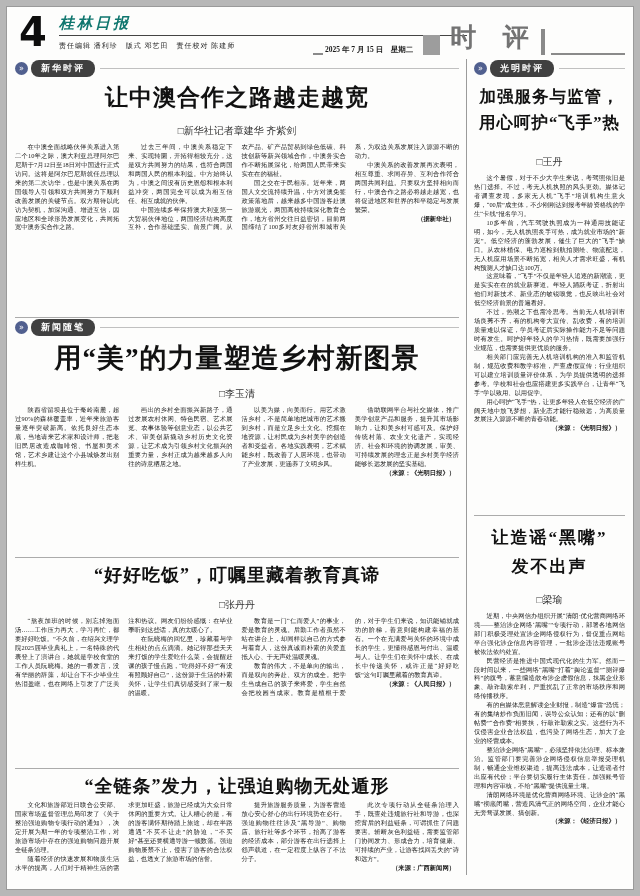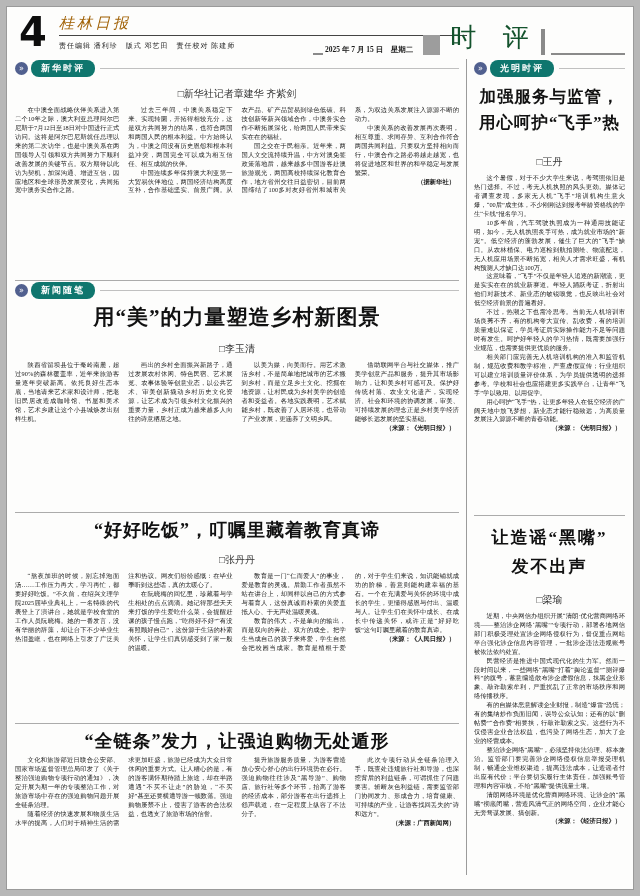--- a/index.html
+++ b/index.html
@@ -18,60 +18,60 @@
   }
   
   .header { position:relative; height:44px; margin-bottom:2px; }
   .page-number {
     position:absolute; left:4px; top:0px;
     font-size:40px; font-weight:bold; line-height:0.95; color:#0d0d0d;
     font-family:"DejaVu Sans","Liberation Sans",sans-serif;
   }
   .masthead-block { position:absolute; left:44px; top:1px; width:270px; }
   .masthead {
-    font-size:15px; font-weight:normal; font-style:italic; letter-spacing:3px;
-    color:#a16207;
+    font-size:15px; font-weight:bold; font-style:italic; letter-spacing:3px;
+    color:#0f766e;
   }
   .masthead-rule { border-top:1.5px solid #444; margin-top:2px; width:408px; }
   .editors { font-size:7px; color:#222; margin-top:5px; letter-spacing:1px; }
   .header-right {
     position:absolute; right:0px; top:14px; width:312px; height:28px;
     display:flex; align-items:flex-end;
   }
   .hr-line { height:2px; background:#8a8a8a; flex:0 0 auto; }
   .hr-line.l1 { width:10px; }
   .date-text { font-size:7.5px; font-weight:bold; color:#1a1a1a; white-space:nowrap; margin:10px 6px 0 2px; }
   .gray-square { width:17px; height:20px; background:#9d9d9d; margin:0 10px 0 4px; }
   .section-title {
-    font-size:26px; font-weight:normal; letter-spacing:10px; color:#14532d; white-space:nowrap;
+    font-size:26px; font-weight:bold; letter-spacing:10px; color:#737373; white-space:nowrap;
   }
   .v-bar { width:4px; height:26px; background:#8a8a8a; margin:0 6px 0 2px; }
   .hr-line.l2 { flex:1 1 auto; }
   
   .main { display:flex; height:816px; }
   .col-left { width:452px; padding-right:7px; border-right:1px solid #9b9b9b; }
   .col-right { flex:1; padding-left:7px; }
   
   .badge-row { display:flex; align-items:center; height:15px; margin:2px 0 2px 0; }
   .badge-circle {
     width:13px; height:13px; border-radius:50%; background:#51608f;
     color:#fff; font-size:8px; line-height:13px; text-align:center; flex:0 0 auto;
     font-family:"DejaVu Sans",sans-serif;
   }
   .badge-pill {
-    background:#0f766e; color:#fff; font-weight:bold; font-size:9px;
+    background:#404040; color:#fff; font-weight:bold; font-size:9px;
     border-radius:8px; padding:1.5px 10px 2px 10px; margin-left:3px; letter-spacing:2px;
     white-space:nowrap; flex:0 0 auto;
     font-family:"DejaVu Sans","Liberation Sans",sans-serif;
   }
   .badge-line { flex:1 1 auto; border-top:1px solid #c0c0c0; margin-left:5px; }
   
   .headline { text-align:center; font-weight:bold; color:#111; letter-spacing:1px; }
   .h-xl { font-size:23px; margin:6px 0 4px 0; }
-  .h-lg { font-size:21px; margin:5px 0 3px 0; }
+  .h-lg { font-size:27px; margin:5px 0 3px 0; }
   .h-md { font-size:18px; margin:5px 0 3px 0; }
   .byline { text-align:center; font-size:10px; color:#333; margin:11px 0 5px 0; }
   .body-cols {
     font-size:6.3px; line-height:1.42; color:#1b1b1b; text-align:justify;
     overflow:hidden;
   }
   .cols4 { column-count:4; column-gap:9px; }
   .para { text-indent:2em; margin:0; }
   .source { text-align:right; font-weight:bold; padding-right:4px; }
   .divider { border-top:1px solid #ababab; margin:4px 0 2px 0; }
@@ -111,20 +111,21 @@
   <div class="main">
 
     <div class="col-left">
 
       <div>
         <div class="badge-row">
           <div class="badge-circle">»</div>
           <div class="badge-pill">新华时评</div>
           <div class="badge-line"></div>
         </div>
+        <div class="headline h-xl">让中澳合作之路越走越宽</div>
         <div class="byline">□新华社记者章建华  齐紫剑</div>
         <div class="body-cols cols4 bh-a1">
             <p class="para">在中澳全面战略伙伴关系进入第二个10年之际，澳大利亚总理阿尔巴尼斯于7月12日至18日对中国进行正式访问。这将是阿尔巴尼斯就任总理以来的第二次访华，也是中澳关系在两国领导人引领和双方共同努力下顺利改善发展的关键节点。双方期待以此访为契机，加深沟通、增进互信，因应地区和全球形势发展变化，共同拓宽中澳务实合作之路。</p>
             <p class="para">过去三年间，中澳关系稳定下来、实现转圜，开拓得相较充分，这是双方共同努力的结果，也符合两国和两国人民的根本利益。中方始终认为，中澳之间没有历史恩怨和根本利益冲突，两国完全可以成为相互信任、相互成就的伙伴。</p>
             <p class="para">中国连续多年保持澳大利亚第一大贸易伙伴地位，两国经济结构高度互补，合作基础坚实、前景广阔。从农产品、矿产品贸易到绿色低碳、科技创新等新兴领域合作，中澳务实合作不断拓展深化，给两国人民带来实实在在的福祉。</p>
             <p class="para">国之交在于民相亲。近年来，两国人文交流持续升温，中方对澳免签政策落地后，越来越多中国游客赴澳旅游观光，两国高校持续深化教育合作，地方省州交往日益密切，目前两国缔结了100多对友好省州和城市关系，为双边关系发展注入源源不断的动力。</p>
             <p class="para">中澳关系的改善发展再次表明，相互尊重、求同存异、互利合作符合两国共同利益。只要双方坚持相向而行，中澳合作之路必将越走越宽，也将促进地区和世界的和平稳定与发展繁荣。</p>
             <div class="source">（据新华社）</div>
           </div>
       </div>

